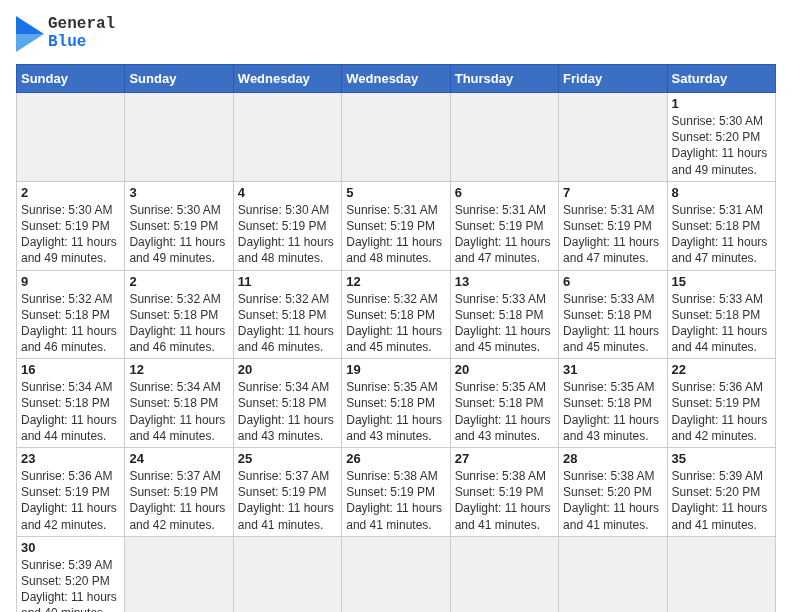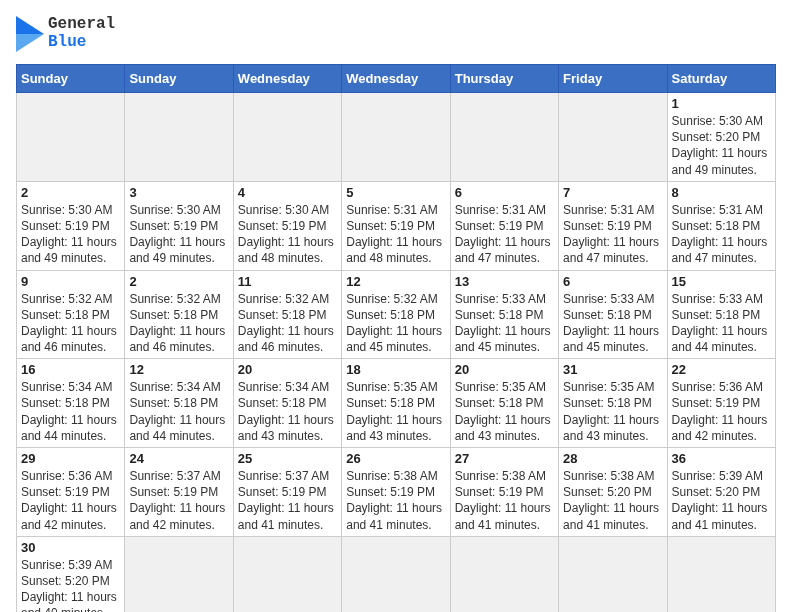--- a/index.html
+++ b/index.html
@@ -239,21 +239,21 @@
 and 44 minutes.</div>
         </td>
         <td>
           <span class="day-number">20</span>
           <div class="day-info" style="white-space: pre-line;">Sunrise: 5:34 AM
 Sunset: 5:18 PM
 Daylight: 11 hours
 and 43 minutes.</div>
         </td>
         <td>
-          <span class="day-number">18</span>
+          <span class="day-number">19</span>
           <div class="day-info" style="white-space: pre-line;">Sunrise: 5:35 AM
 Sunset: 5:18 PM
 Daylight: 11 hours
 and 43 minutes.</div>
         </td>
         <td>
           <span class="day-number">20</span>
           <div class="day-info" style="white-space: pre-line;">Sunrise: 5:35 AM
 Sunset: 5:18 PM
 Daylight: 11 hours
@@ -269,21 +269,21 @@
         <td>
           <span class="day-number">22</span>
           <div class="day-info" style="white-space: pre-line;">Sunrise: 5:36 AM
 Sunset: 5:19 PM
 Daylight: 11 hours
 and 42 minutes.</div>
         </td>
       </tr>
       <tr>
         <td>
-          <span class="day-number">29</span>
+          <span class="day-number">23</span>
           <div class="day-info" style="white-space: pre-line;">Sunrise: 5:36 AM
 Sunset: 5:19 PM
 Daylight: 11 hours
 and 42 minutes.</div>
         </td>
         <td>
           <span class="day-number">24</span>
           <div class="day-info" style="white-space: pre-line;">Sunrise: 5:37 AM
 Sunset: 5:19 PM
 Daylight: 11 hours
@@ -311,21 +311,21 @@
 and 41 minutes.</div>
         </td>
         <td>
           <span class="day-number">28</span>
           <div class="day-info" style="white-space: pre-line;">Sunrise: 5:38 AM
 Sunset: 5:20 PM
 Daylight: 11 hours
 and 41 minutes.</div>
         </td>
         <td>
-          <span class="day-number">36</span>
+          <span class="day-number">35</span>
           <div class="day-info" style="white-space: pre-line;">Sunrise: 5:39 AM
 Sunset: 5:20 PM
 Daylight: 11 hours
 and 41 minutes.</div>
         </td>
       </tr>
       <tr>
         <td>
           <span class="day-number">30</span>
           <div class="day-info" style="white-space: pre-line;">Sunrise: 5:39 AM

